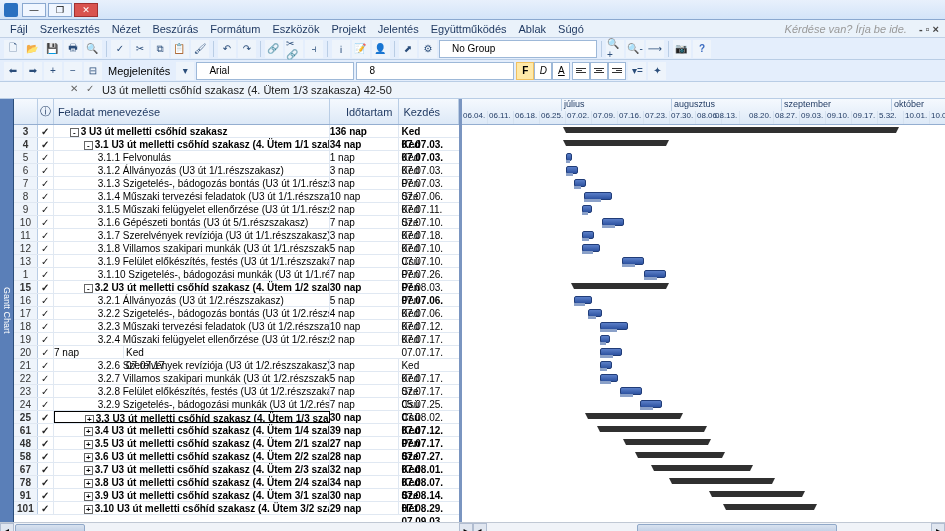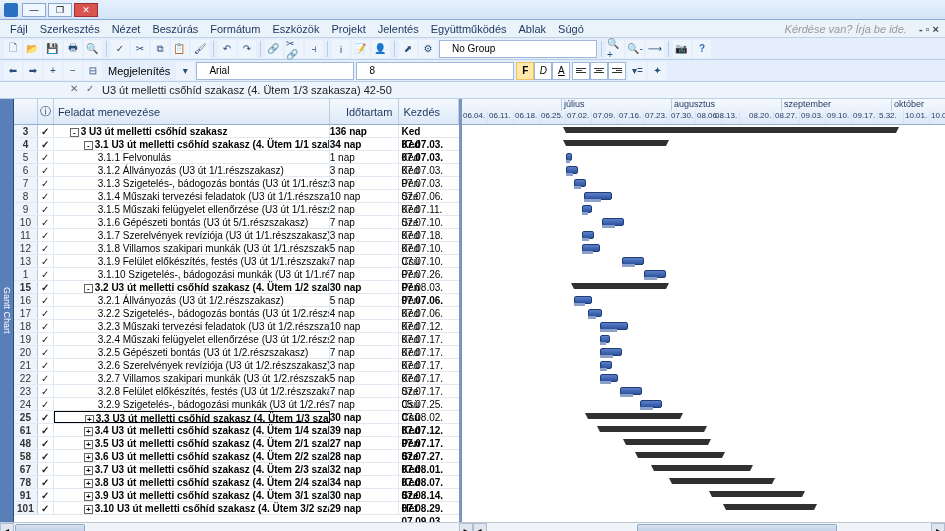--- a/index.html
+++ b/index.html
@@ -330,21 +330,20 @@
         <div class="trow">
           <div class="c-id">19</div>
           <div class="c-ind">✓</div>
           <div class="c-name"><span style="display:inline-block;width:42px"></span><span>3.2.4 Műszaki felügyelet ellenőrzése (U3 út 1/2.részszakasz)</span></div>
           <div class="c-dur">2 nap</div>
           <div class="c-start">Ked 07.07.17.</div>
         </div>
         <div class="trow">
           <div class="c-id">20</div>
           <div class="c-ind">✓</div>
-          <div class="c-name"><span style="display:inline-block;width:42px"></span><span>3.2.5 Gépészeti bontás (U3 út 1/2.részszakasz)</span></div>
           <div class="c-dur">7 nap</div>
           <div class="c-start">Ked 07.07.17.</div>
         </div>
         <div class="trow">
           <div class="c-id">21</div>
           <div class="c-ind">✓</div>
           <div class="c-name"><span style="display:inline-block;width:42px"></span><span>3.2.6 Szerelvények revíziója (U3 út 1/2.részszakasz)</span></div>
           <div class="c-dur">3 nap</div>
           <div class="c-start">Ked 07.07.17.</div>
         </div>

